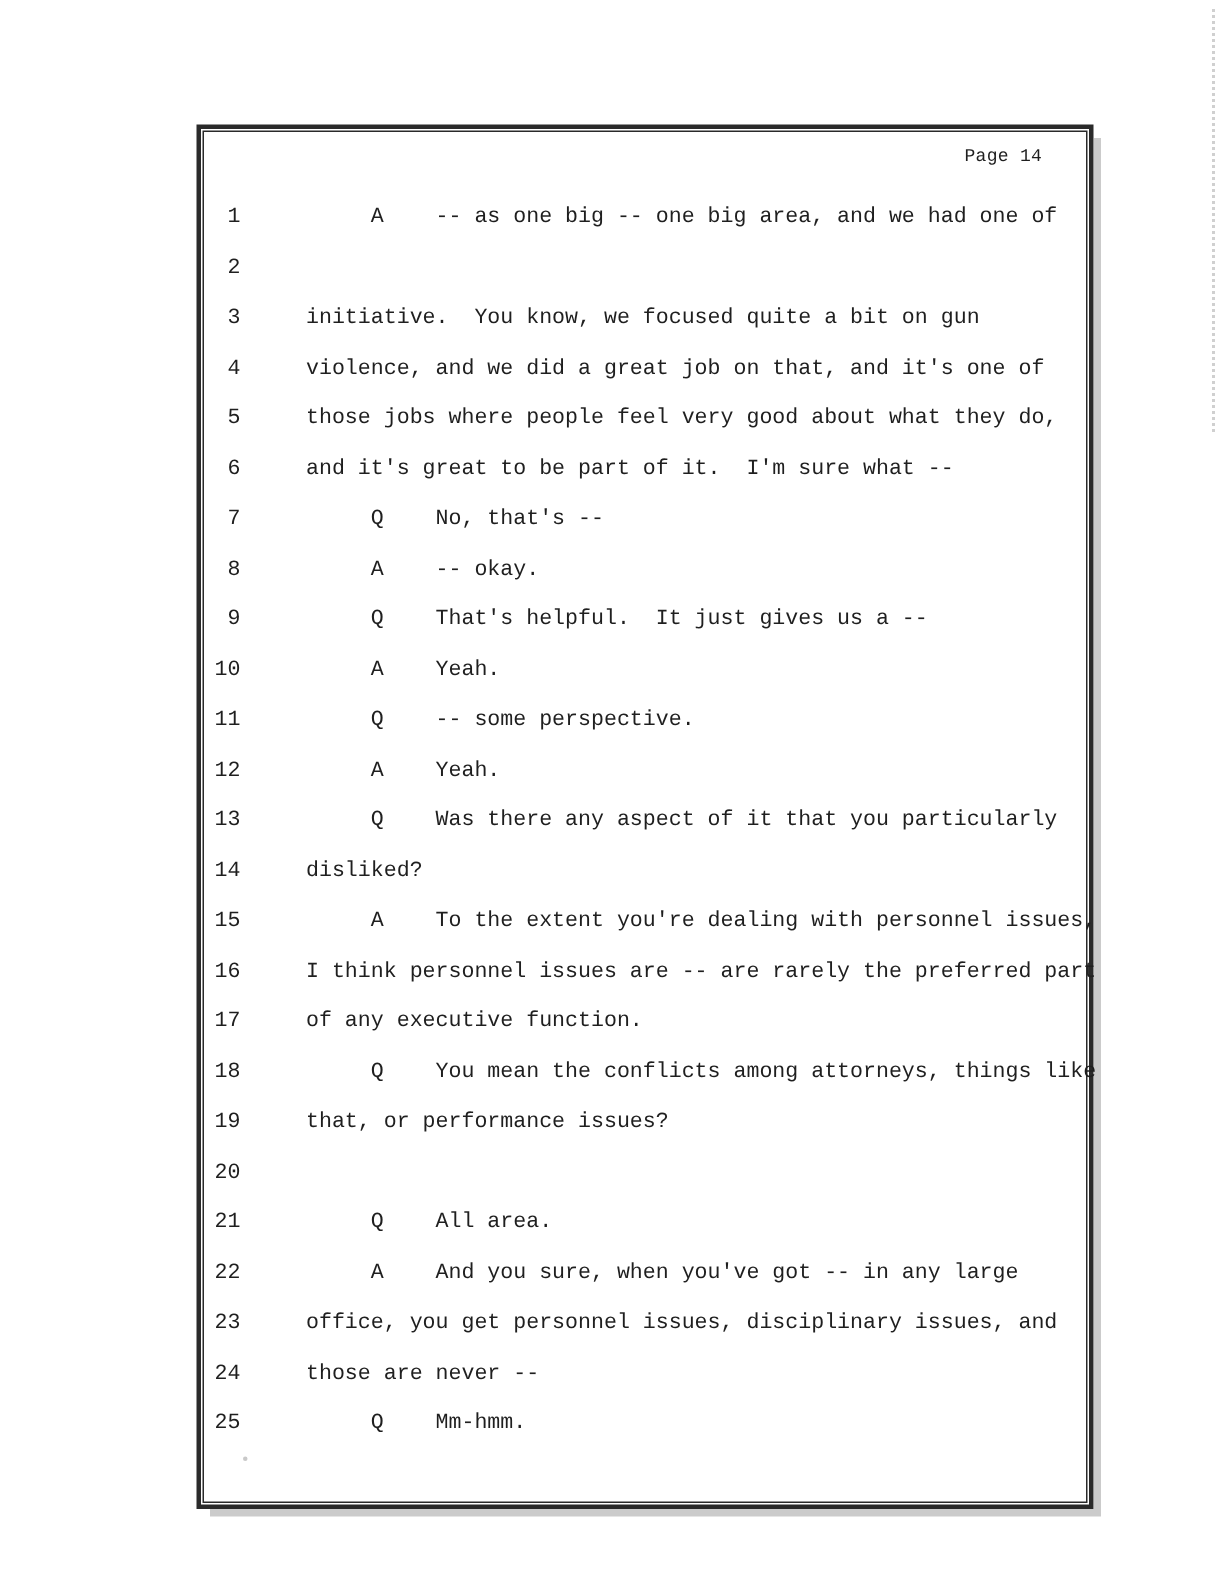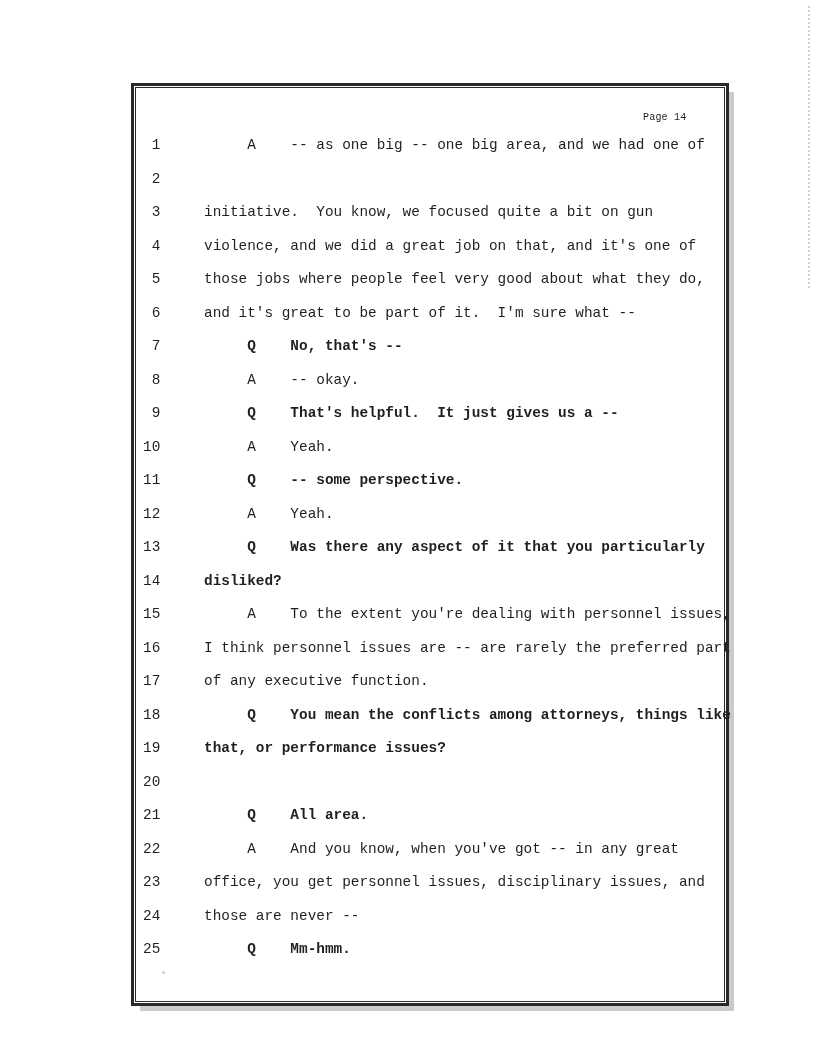--- a/index.html
+++ b/index.html
@@ -28,22 +28,22 @@
     background: transparent;
   }
   .frame-inner {
     position: absolute;
     inset: 1px;
     border: 1px solid #2a2a2a;
   }
   .page-num {
     position: absolute;
     left: 643px;
-    top: 112px;
-    font-size: 10px;
+    top: 97px;
+    font-size: 12px;
     letter-spacing: 0.2px;
     white-space: pre;
   }
   .lines {
     position: absolute;
     left: 0;
     top: 129px;
     width: 816px;
   }
   .row {
@@ -56,21 +56,21 @@
     position: absolute;
     left: 143px;
     white-space: pre;
   }
   .txt {
     position: absolute;
     left: 204px;
     white-space: pre;
   }
   .bold .txt {
-    font-weight: bold;
+    font-weight: normal;
   }
   
   .artifact-line {
     position: absolute;
     left: 808px;
     top: 6px;
     height: 282px;
     width: 0;
     border-left: 2px dotted #d0d0d0;
   }
@@ -171,21 +171,21 @@
     </div>
     <div class="row">
       <span class="num">20</span>
     </div>
     <div class="row bold">
       <span class="num">21</span>
       <span class="txt">     Q    All area.</span>
     </div>
     <div class="row">
       <span class="num">22</span>
-      <span class="txt">     A    And you know, when you've got -- in any great</span>
+      <span class="txt">     A    And you sure, when you've got -- in any large</span>
     </div>
     <div class="row">
       <span class="num">23</span>
       <span class="txt">office, you get personnel issues, disciplinary issues, and</span>
     </div>
     <div class="row">
       <span class="num">24</span>
       <span class="txt">those are never --</span>
     </div>
     <div class="row bold">

